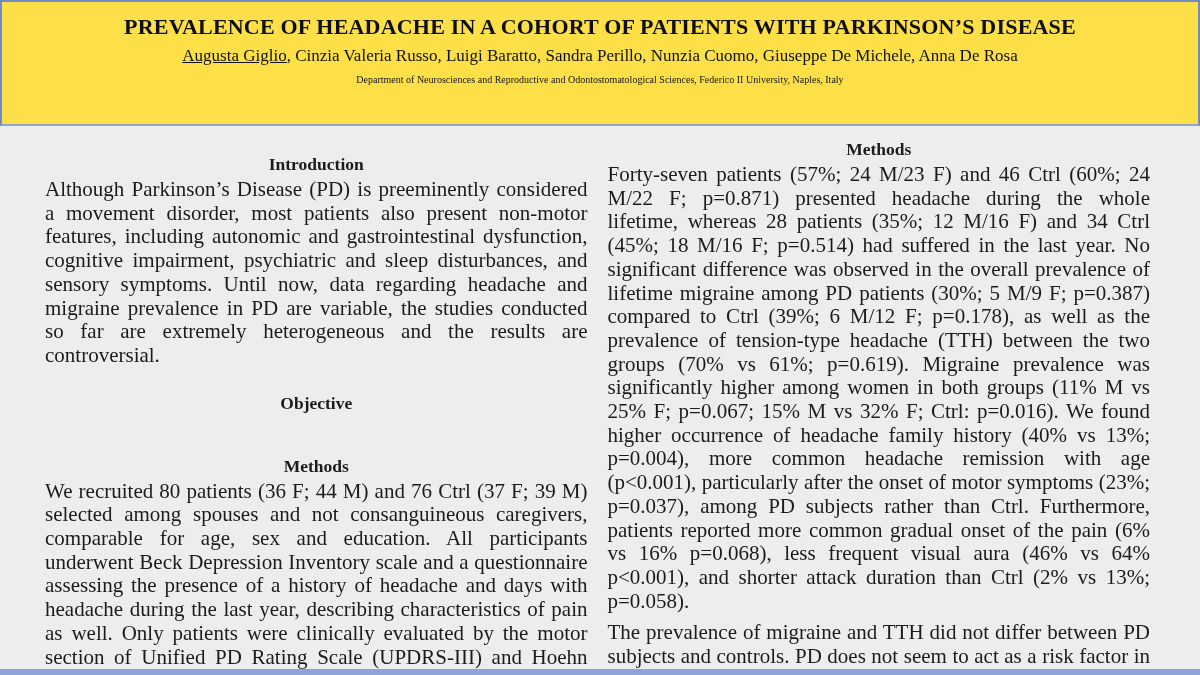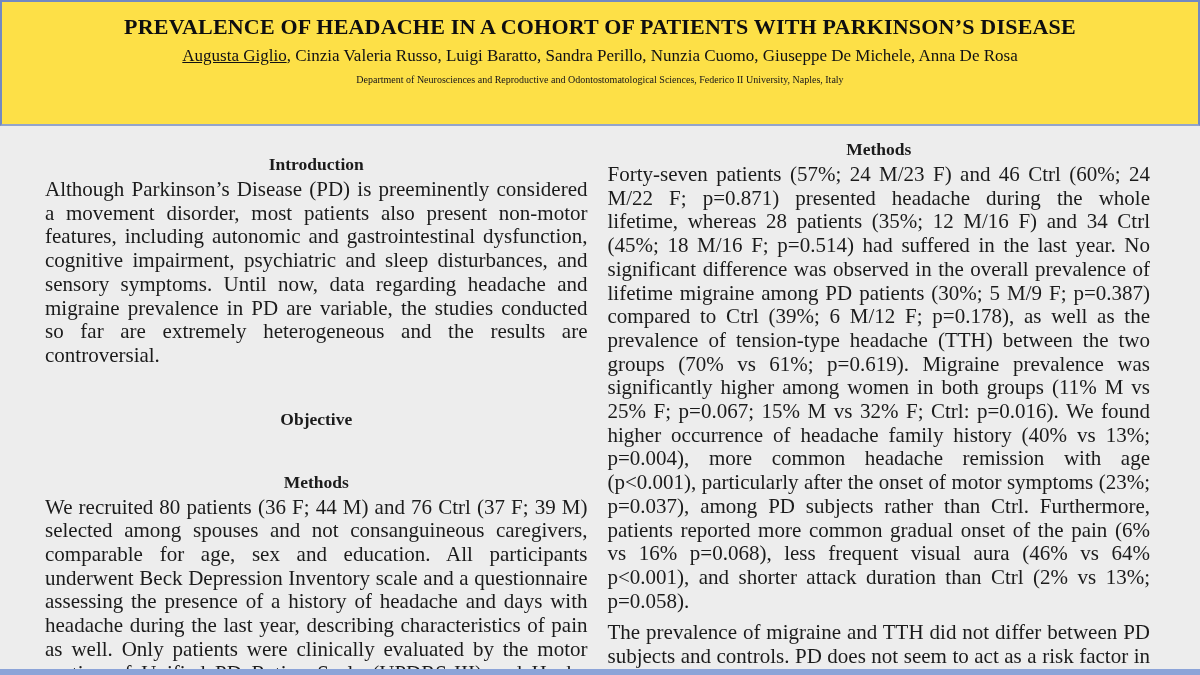--- a/index.html
+++ b/index.html
@@ -51,21 +51,21 @@
     text-align: center;
     margin: 0 0 3px 0;
   }
   .sec p {
     font-size: 21px;
     line-height: 23.7px;
     text-align: justify;
     margin: 0;
   }
   .sec-introduction { margin-top: 28px; }
-  .sec-objective    { margin-top: 41px; }
+  .sec-objective    { margin-top: 25px; }
   .sec-methods      { margin-top: 42px; }
   .sec-results      { margin-top: 13px; }
   .sec-conclusions  { margin-top: 8px; }
   
   .bottom-band {
     position: absolute;
     left: 0; right: 0; bottom: 0;
     height: 6px;
     background: #8ca4d8;
   }

